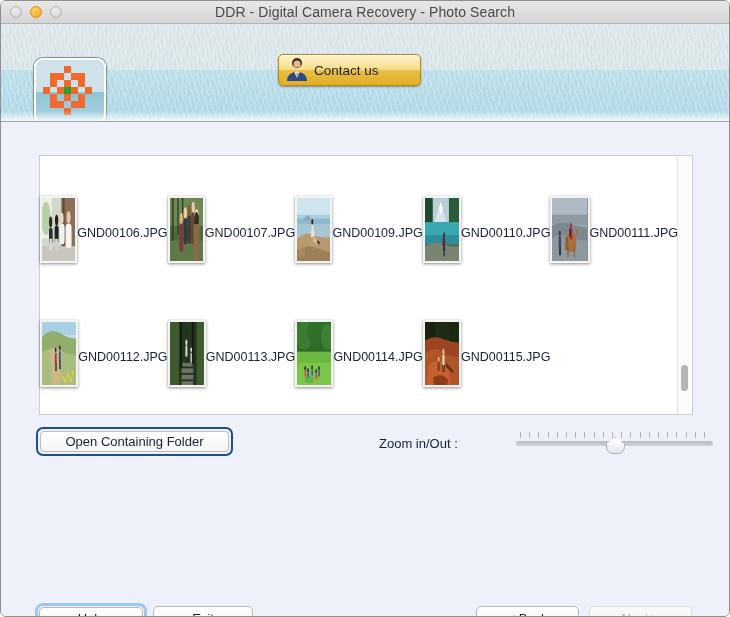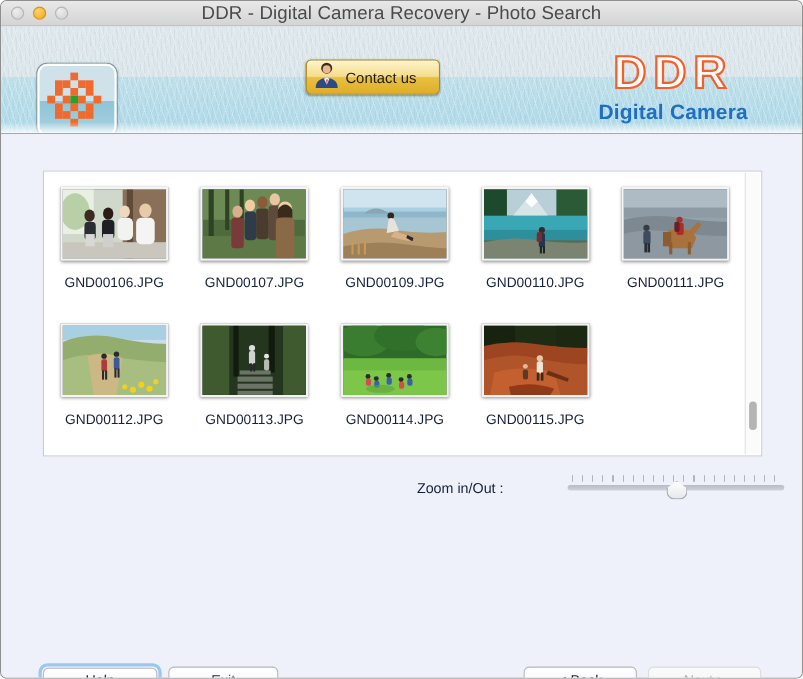--- a/index.html
+++ b/index.html
@@ -19,21 +19,21 @@
     background:linear-gradient(#e8e8e8,#d4d4d4);
     border-bottom:1px solid #b4b4b4;
     display:flex;align-items:center;
   }
   .traffic{display:flex;gap:8px;margin-left:9px;}
   .dot{width:12px;height:12px;border-radius:50%;box-sizing:border-box;}
   .dot.gray{background:radial-gradient(circle at 35% 30%,#eeeeee,#cfcfcf);border:1px solid #b5b5b5;}
   .dot.yellow{background:radial-gradient(circle at 35% 30%,#fdd26a,#f2a71d);border:1px solid #d69412;}
   .title-text{
     position:absolute;left:0;right:0;text-align:center;
-    font-size:17px;color:#4a4a4a;letter-spacing:.1px;
+    font-size:14px;color:#4a4a4a;letter-spacing:.1px;
   }
 
   
   .header{
     position:relative;height:97px;
     background:
       linear-gradient(to bottom,#dfe8ec 0%,#dbe6eb 47%,#bfe0eb 47%,#aed9e8 100%);
     border-bottom:1px solid #9aa5ab;
     overflow:hidden;
   }
@@ -52,21 +52,21 @@
   .app-icon{
     position:absolute;left:33px;top:34px;width:68px;height:62px;
     border:2px solid #ffffff;border-radius:9px;
     background:linear-gradient(to bottom,#cfe1e9 0%,#cfe2ea 52%,#8fc4d6 52%,#a9d2e0 100%);
     box-shadow:0 0 0 1px #7d96a1, 0 1px 3px rgba(0,0,0,.30);
     overflow:hidden;
   }
   .app-icon svg{display:block;}
 
   .contact-btn{
-    position:absolute;left:277px;top:30px;width:122px;height:32px;
+    position:absolute;left:277px;top:30px;width:143px;height:32px;
     border:1px solid #b8870f;border-radius:5px;
     background:linear-gradient(to bottom,#fdf3cd 0%,#f6dd8d 48%,#e9bf41 52%,#dfae28 100%);
     box-shadow:inset 0 1px 0 rgba(255,255,255,.85),0 1px 2px rgba(0,0,0,.35);
     display:flex;align-items:center;gap:5px;padding-left:6px;box-sizing:border-box;
     cursor:pointer;
   }
   .contact-btn .label{font-size:13.5px;color:#1d1d1d;}
 
   .brand{position:absolute;right:22px;top:22px;text-align:center;width:190px;}
   .brand .ddr{
@@ -86,21 +86,21 @@
   .thumb-panel{
     position:absolute;left:38px;top:33px;width:654px;height:260px;
     background:#ffffff;border:1px solid #c9cdd6;box-sizing:border-box;
   }
   .thumb-grid{
     position:absolute;left:0;top:0;right:14px;bottom:0;
     display:flex;flex-wrap:wrap;align-content:flex-start;
     padding:8px 0 0 0;box-sizing:border-box;
   }
   .thumb-cell{
-    width:20%;height:124px;display:flex;flex-direction:column;
+    width:20%;height:124px;display:flex;flex-direction:row;
     align-items:center;justify-content:flex-start;cursor:pointer;
   }
   .thumb-img{
     width:98px;height:67px;border:2px solid #f4f4f4;box-sizing:border-box;
     box-shadow:0 1px 3px rgba(0,0,0,.45);overflow:hidden;background:#888;
     margin-top:6px;
   }
   .thumb-img svg{display:block;width:100%;height:100%;}
   .thumb-label{
     margin-top:13px;font-size:12.5px;color:#16213d;white-space:nowrap;
@@ -214,24 +214,20 @@
           <circle cx="12" cy="7" r="5" fill="#3b2a1d"></circle>
           <circle cx="12" cy="8" r="3.6" fill="#e8b98e"></circle>
           <path d="M2 25c0-6 4.5-9 10-9s10 3 10 9z" fill="#2a4b86"></path>
           <path d="M9.5 16.5 12 22l2.5-5.5-2.5-1z" fill="#f2f2f2"></path>
           <path d="M11.6 17.2 12 22l1-4.8z" fill="#b8222a"></path>
         </svg>
       </span>
       <span class="label">Contact us</span>
     </div>
 
-    <div class="brand">
-      <div class="ddr">DDR</div>
-      <div class="sub">Digital Camera</div>
-    </div>
   </div>
 
   <div class="body">
 
     <div class="thumb-panel">
       <div class="thumb-grid" id="thumb-grid">
           <div class="thumb-cell">
             <div class="thumb-img">
               <svg viewBox="0 0 100 68" preserveAspectRatio="none">
                 <rect width="100" height="68" fill="#cfd8cb"></rect>
@@ -500,20 +496,23 @@
               </svg>
             </div>
             <div class="thumb-label">GND00115.JPG</div>
           </div>
         </div>
       <div class="scrolltrack">
         <div class="scrollthumb"></div>
       </div>
     </div>
 
+    <div class="ocf-wrap">
+      <button class="ocf-btn">Open Containing Folder</button>
+    </div>
 
     <div class="zoom-row">
       <div class="zoom-label">Zoom in/Out :</div>
       <div class="slider">
         <div class="ticks"></div>
         <div class="track"></div>
         <div class="knob" style="left: 90px;"></div>
       </div>
     </div>
 

